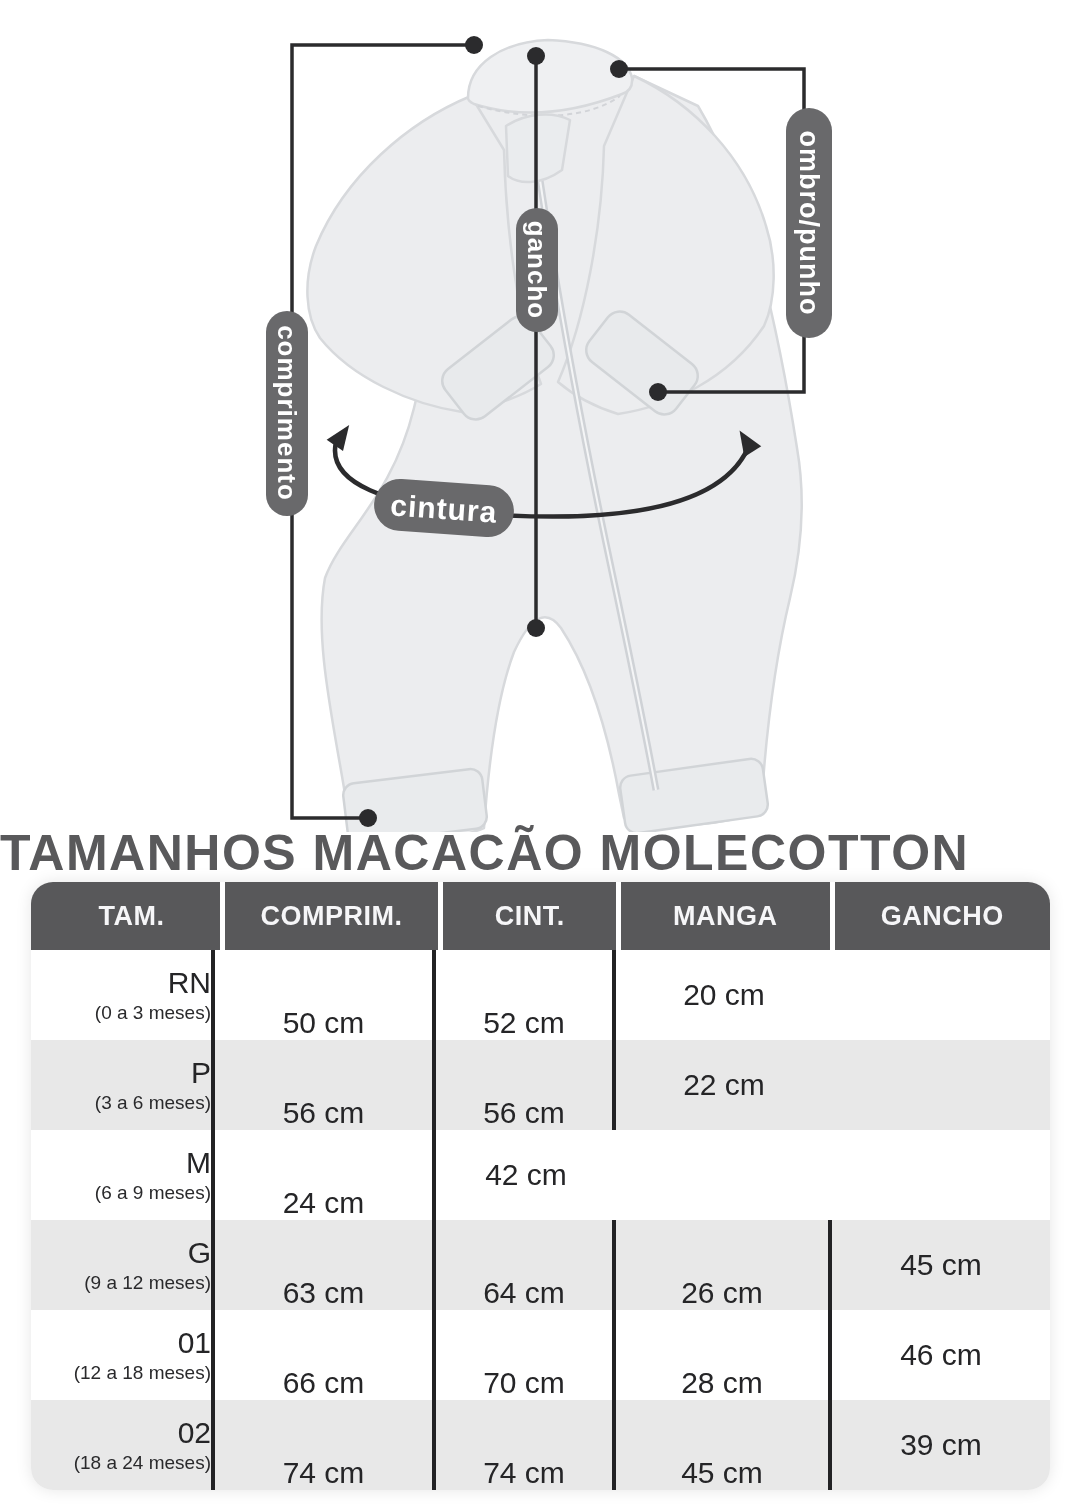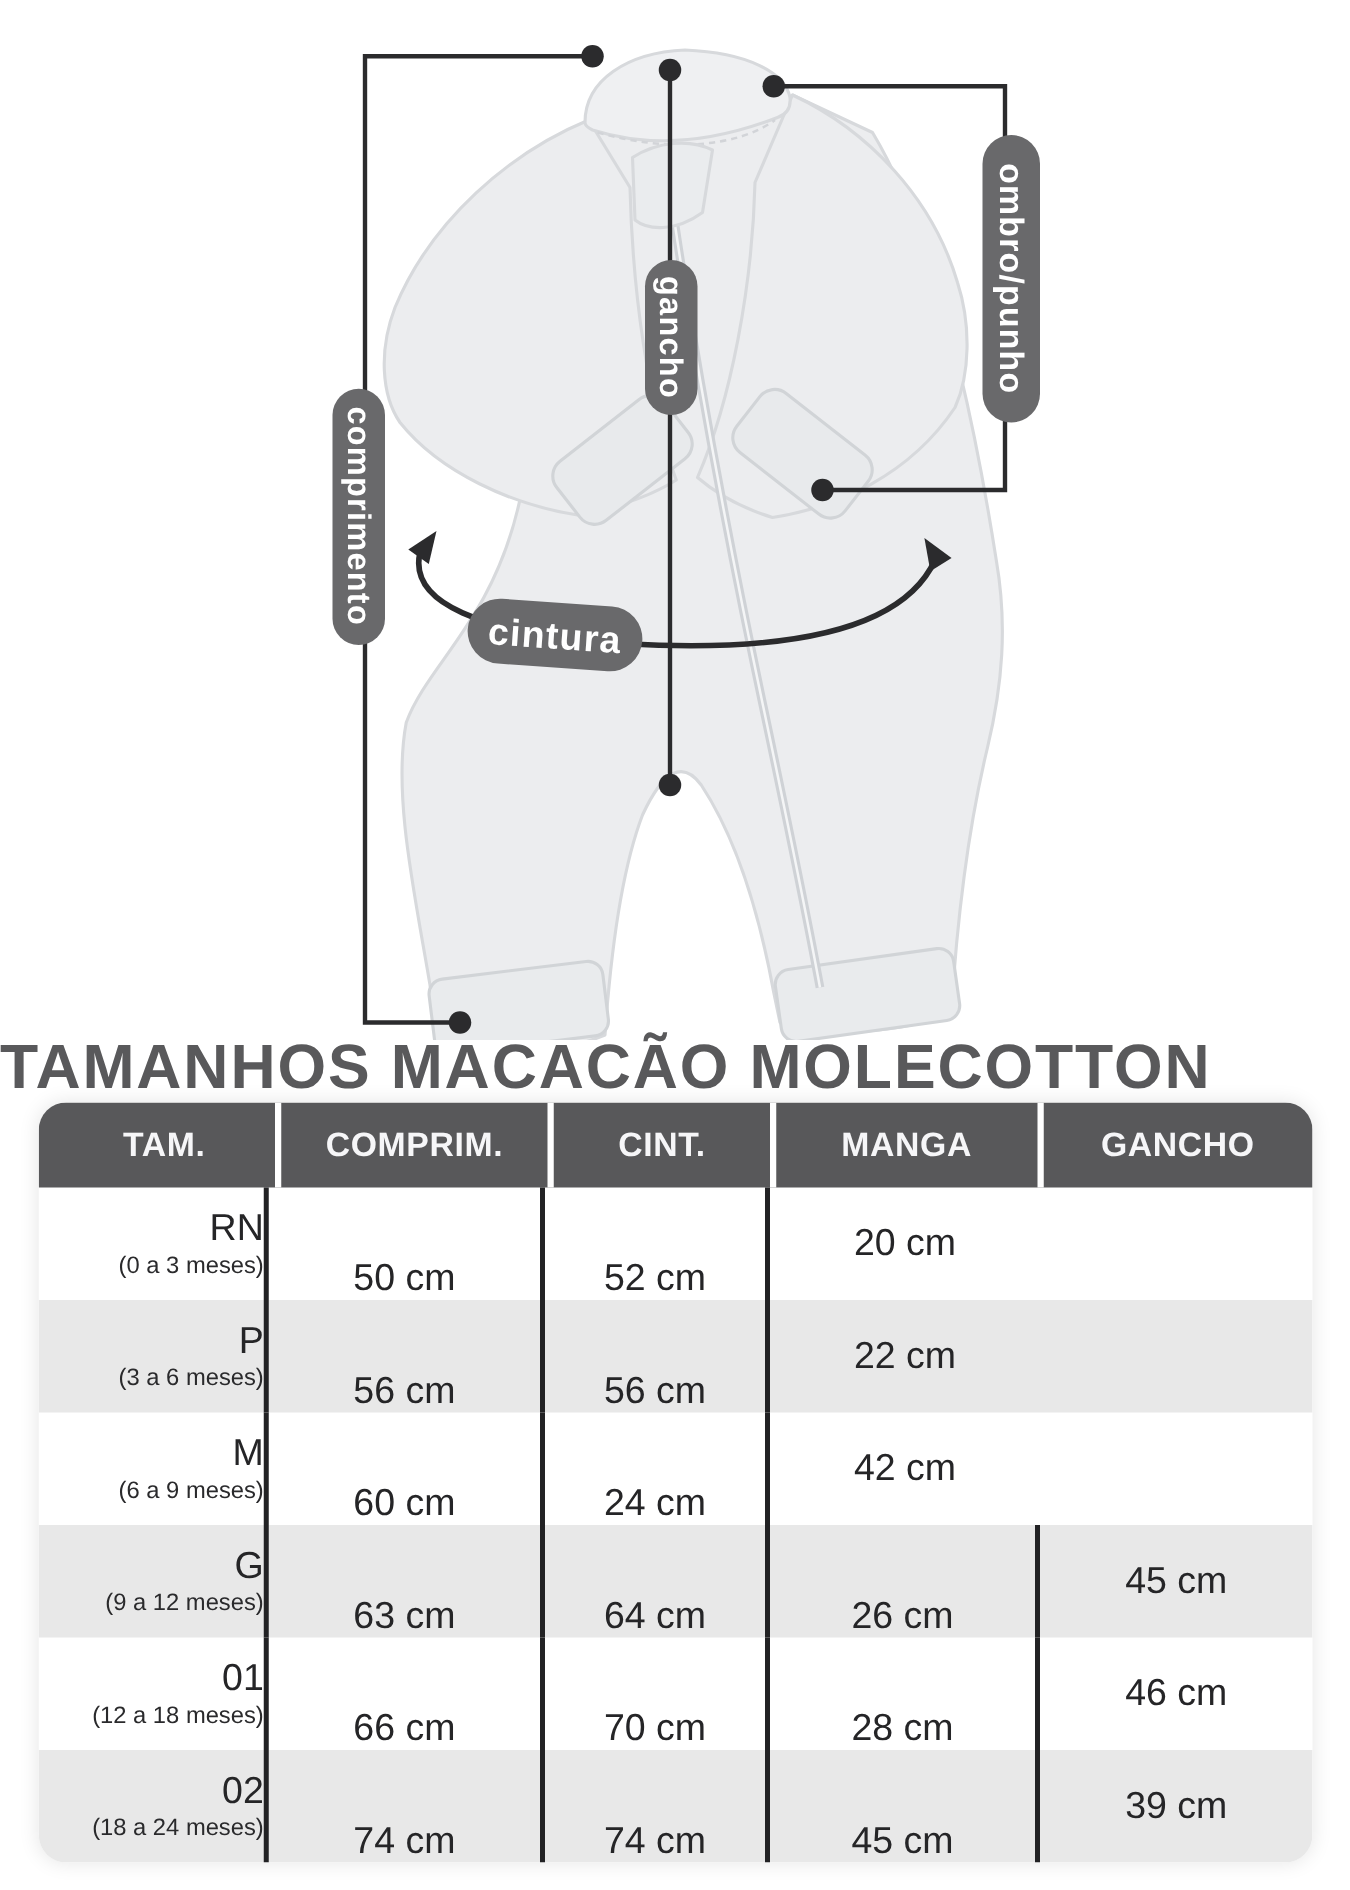--- a/index.html
+++ b/index.html
@@ -171,21 +171,20 @@
       <div class="td">56 cm</div>
       <div class="td">56 cm</div>
       <div class="td">22 cm</div>
     </div>
 
     <div class="trow">
       <div class="td size-cell">
         <div class="size-label">M</div>
         <div class="age-label">(6 a 9 meses)</div>
       </div>
-      <div class="td">60 cm</div>
       <div class="td">24 cm</div>
       <div class="td">42 cm</div>
     </div>
 
     <div class="trow alt">
       <div class="td size-cell">
         <div class="size-label">G</div>
         <div class="age-label">(9 a 12 meses)</div>
       </div>
       <div class="td">63 cm</div>

